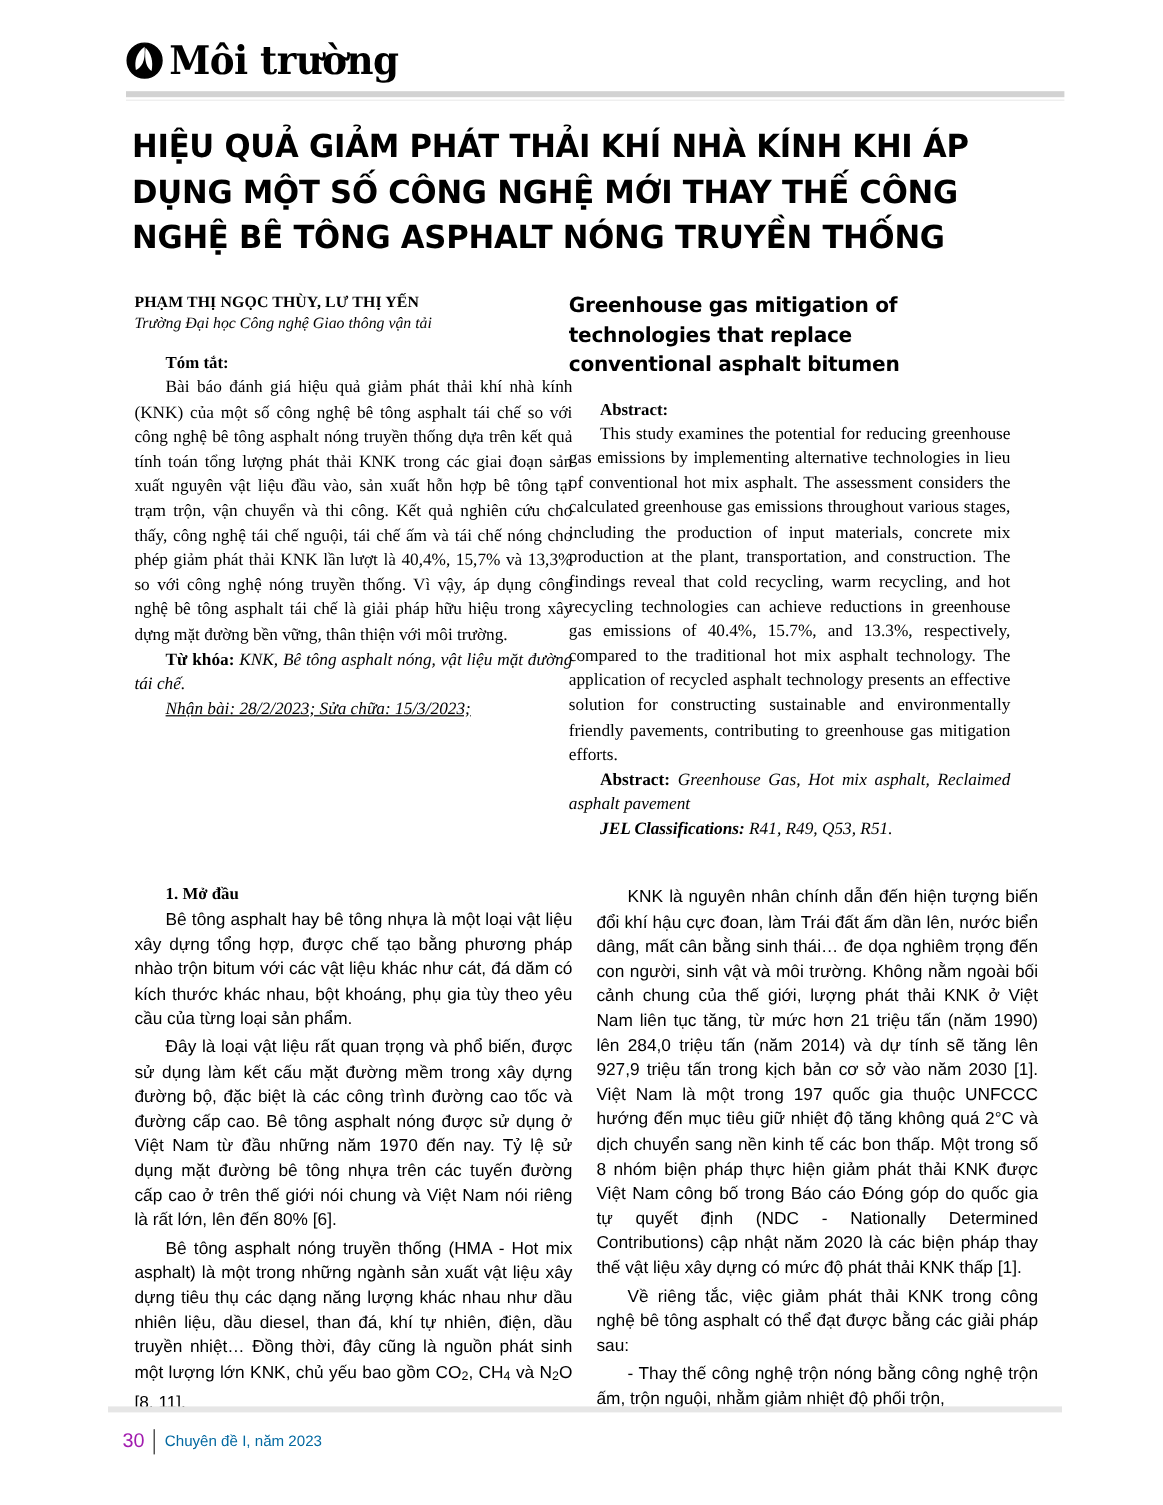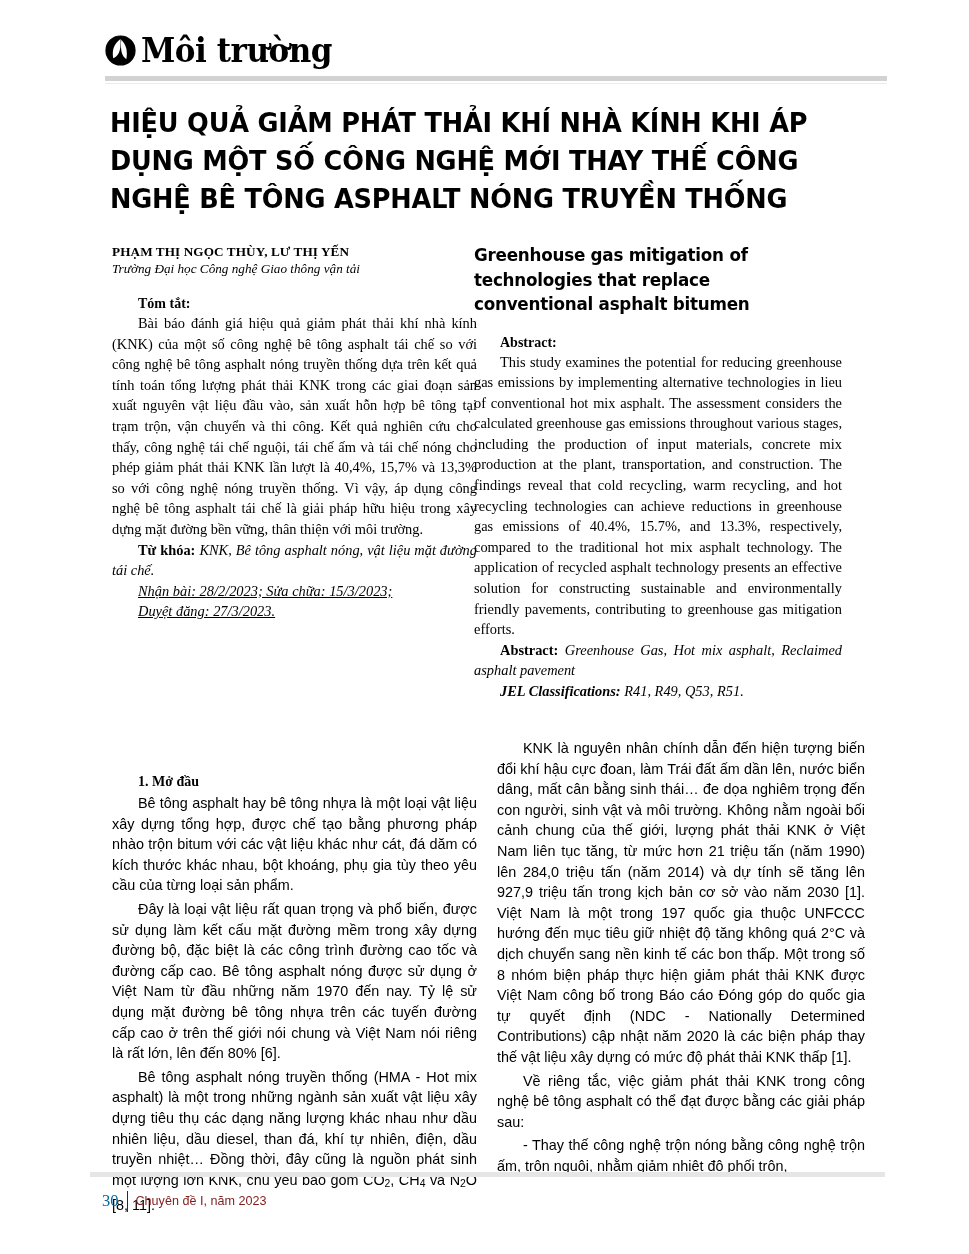--- a/index.html
+++ b/index.html
@@ -185,21 +185,21 @@
     letter-spacing: -0.25px;
     color: #000;
     transform: scaleX(0.97);
     transform-origin: left top;
   }
 
   
   .col-left-body {
     position: absolute;
     left: 112px;
-    top: 774px;
+    top: 738px;
     width: 365px;
   }
   .col-right-body {
     position: absolute;
     left: 497px;
     top: 738px;
     width: 368px;
   }
   .sec-head {
     font-family: "Liberation Serif", serif;
@@ -230,34 +230,34 @@
   }
   .footer {
     position: absolute;
     left: 102px;
     top: 1190px;
     display: flex;
     align-items: center;
     height: 22px;
   }
   .pagenum {
-    font-family: Liberation Serif, serif;
+    font-family: Liberation Sans, sans-serif;
     font-size: 16.5px;
-    color: #0369a1;
+    color: #a21caf;
     padding-right: 8px;
   }
   .footer-sep {
     width: 1px;
     height: 21px;
     background: #2a2a2a;
   }
   .footer-text {
     font-family: "Liberation Sans", sans-serif;
     font-size: 12.6px;
-    color: #7f1d1d;
+    color: #0369a1;
     padding-left: 8px;
     white-space: nowrap;
   }
 </style>
 </head>
 <body>
 
 <div class="page">
 
   <div class="masthead">
@@ -279,21 +279,20 @@
   <div class="col-left-abs">
     <div class="authors">PHẠM THỊ NGỌC THÙY, LƯ THỊ YẾN</div>
     <div class="affil">Trường Đại học Công nghệ Giao thông vận tải</div>
 
     <div class="abs-head">Tóm tắt:</div>
     <div class="abs-body">Bài báo đánh giá hiệu quả giảm phát thải khí nhà kính (KNK) của một số công nghệ bê tông asphalt tái chế so với công nghệ bê tông asphalt nóng truyền thống dựa trên kết quả tính toán tổng lượng phát thải KNK trong các giai đoạn sản xuất nguyên vật liệu đầu vào, sản xuất hỗn hợp bê tông tại trạm trộn, vận chuyển và thi công. Kết quả nghiên cứu cho thấy, công nghệ tái chế nguội, tái chế ấm và tái chế nóng cho phép giảm phát thải KNK lần lượt là 40,4%, 15,7% và 13,3% so với công nghệ nóng truyền thống. Vì vậy, áp dụng công nghệ bê tông asphalt tái chế là giải pháp hữu hiệu trong xây dựng mặt đường bền vững, thân thiện với môi trường.</div>
 
     <div class="kw"><b>Từ khóa:</b> <span>KNK, Bê tông asphalt nóng, vật liệu mặt đường tái chế.</span></div>
 
     <div class="dates">Nhận bài: 28/2/2023; Sửa chữa: 15/3/2023;</div>
-    <div class="dates">Duyệt đăng: 27/3/2023.</div>
   </div>
 
   <div class="col-right-abs">
     <div class="en-title">Greenhouse gas mitigation of technologies that replace conventional asphalt bitumen</div>
 
     <div class="abs-head-en">Abstract:</div>
     <div class="abs-body-en">This study examines the potential for reducing greenhouse gas emissions by implementing alternative technologies in lieu of conventional hot mix asphalt. The assessment considers the calculated greenhouse gas emissions throughout various stages, including the production of input materials, concrete mix production at the plant, transportation, and construction. The findings reveal that cold recycling, warm recycling, and hot recycling technologies can achieve reductions in greenhouse gas emissions of 40.4%, 15.7%, and 13.3%, respectively, compared to the traditional hot mix asphalt technology. The application of recycled asphalt technology presents an effective solution for constructing sustainable and environmentally friendly pavements, contributing to greenhouse gas mitigation efforts.</div>
 
     <div class="kw"><b>Abstract:</b> <span>Greenhouse Gas, Hot mix asphalt, Reclaimed asphalt pavement</span></div>
 

